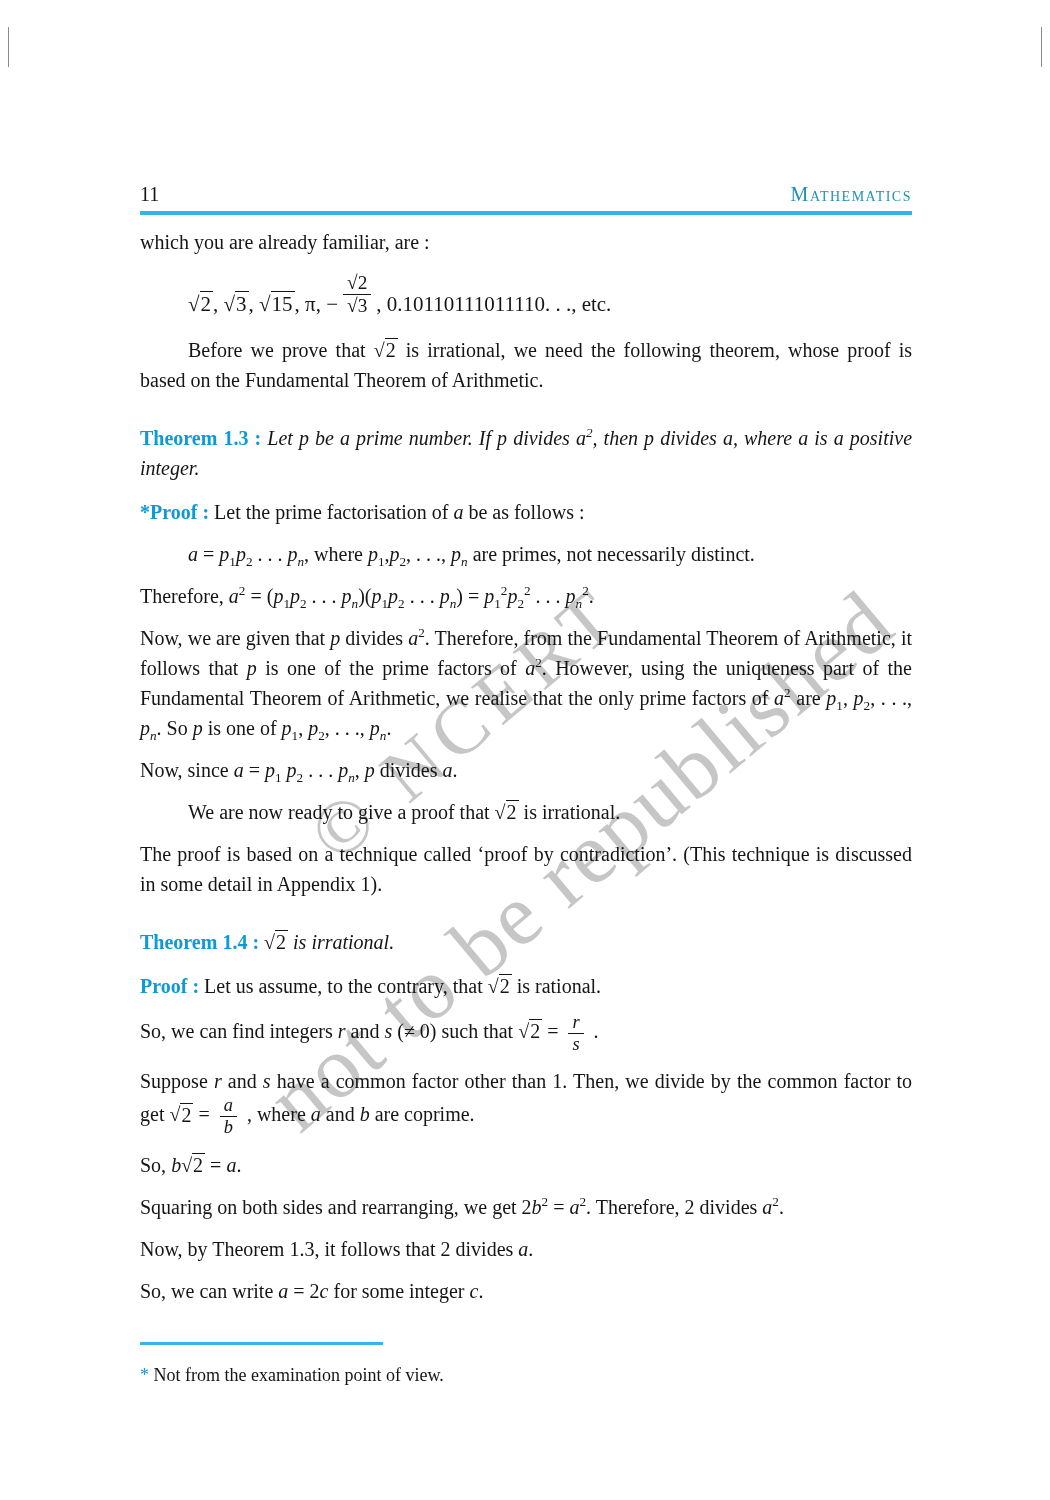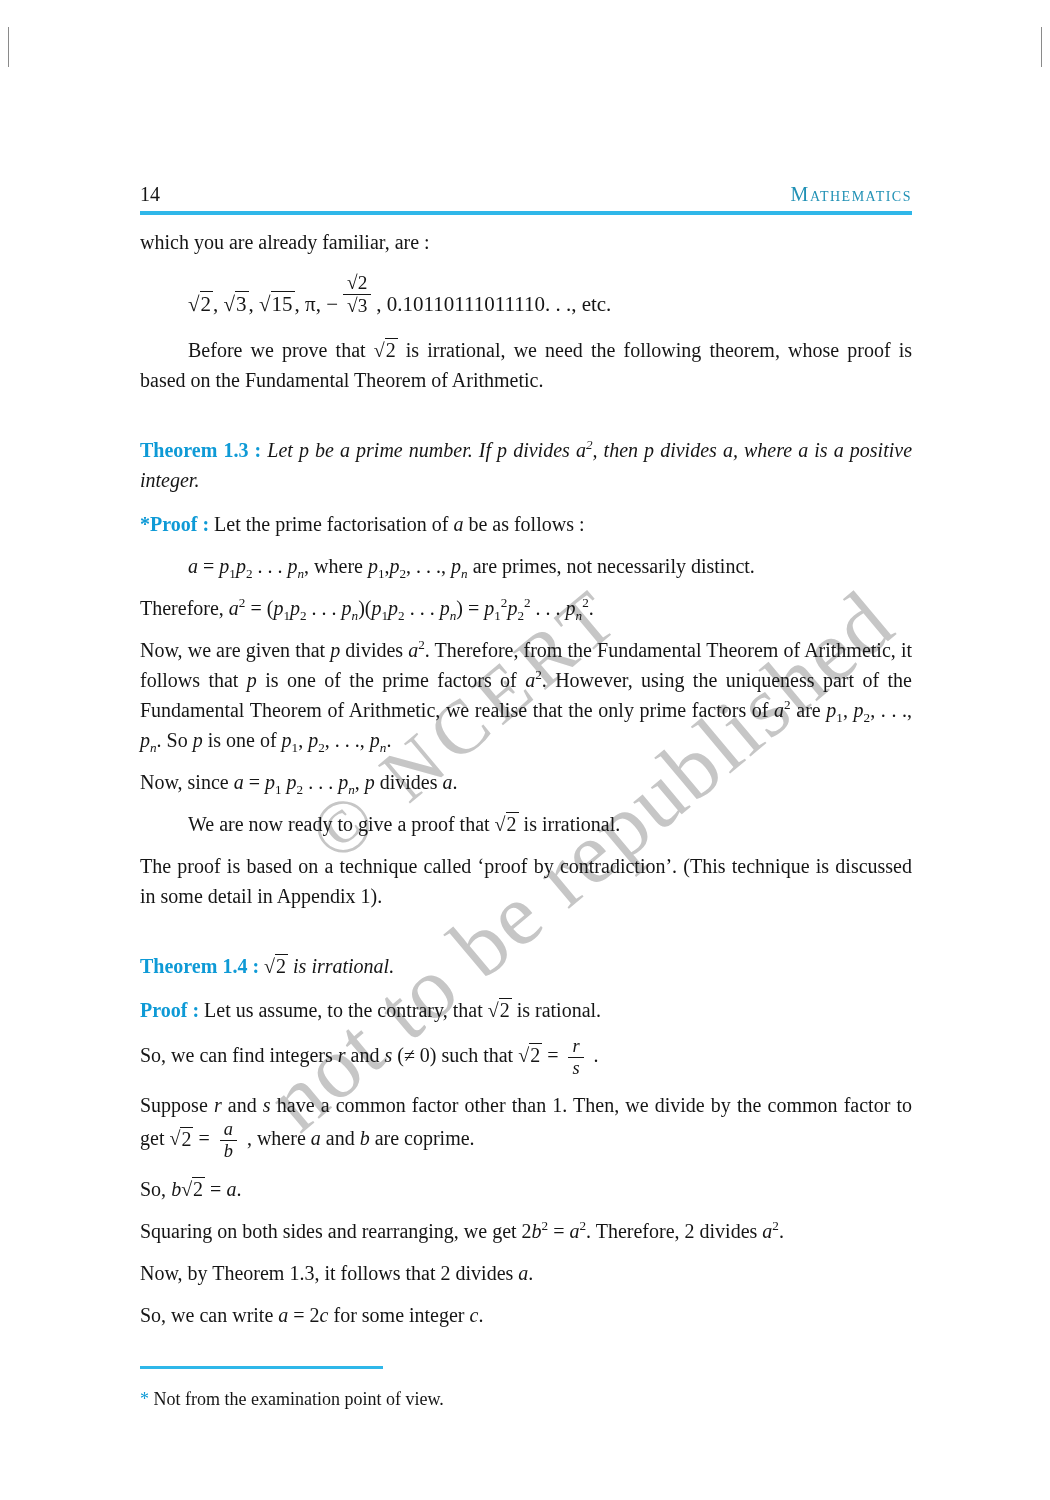--- a/index.html
+++ b/index.html
@@ -29,21 +29,21 @@
   .label{color:var(--accent);font-weight:bold;}
   .it{font-style:italic;}
   sub,sup{font-size:0.66em;line-height:0;}
   .vinc{border-top:1.6px solid currentColor;padding:0 2px 0 1px;}
   .frac{display:inline-flex;flex-direction:column;align-items:center;vertical-align:middle;
         line-height:1.05;margin:0 5px;font-size:0.92em;text-indent:0;}
   .frac .num{border-bottom:1.5px solid currentColor;padding:0 4px 1px;}
   .frac .den{padding-top:1px;}
   .frac.var{font-style:italic;}
   .display-math{margin:16px 0 18px 48px;font-size:21px;display:flex;align-items:flex-end;text-align:left;}
-  .theorem{margin-top:40px;}
+  .theorem{margin-top:28px;}
   .proof-block{margin-top:14px;}
   .footnote-rule{width:243px;height:3px;background:var(--rule);margin:36px 0 14px;}
   .footnote{font-size:18px;line-height:1.4;}
   .footnote .marker{color:var(--accent);}
   .footer{position:absolute;bottom:46px;left:0;width:100%;text-align:center;font-size:17px;z-index:1;}
 </style>
 </head>
 <body>
 
 <div class="page">
@@ -52,21 +52,21 @@
   <div class="crop right"></div>
 
   <div class="watermark">
     <div class="wm1">© NCERT</div>
     <div class="wm2">not to be republished</div>
   </div>
 
   <div class="content">
 
     <div class="header">
-      <span class="page-number">14</span>
+      <span class="page-number">11</span>
       <span class="header-title">Mathematics</span>
     </div>
     <div class="rule"></div>
 
     <p class="para"><span>which you are already familiar, are :</span></p>
 
     <div class="display-math">
       <span><span class="sqrt">√<span class="vinc">2</span></span><span>, </span><span class="sqrt">√<span class="vinc">3</span></span><span>, </span><span class="sqrt">√<span class="vinc">15</span></span><span>, π, −</span></span>
       <span class="frac">
         <span class="num">√2</span>

